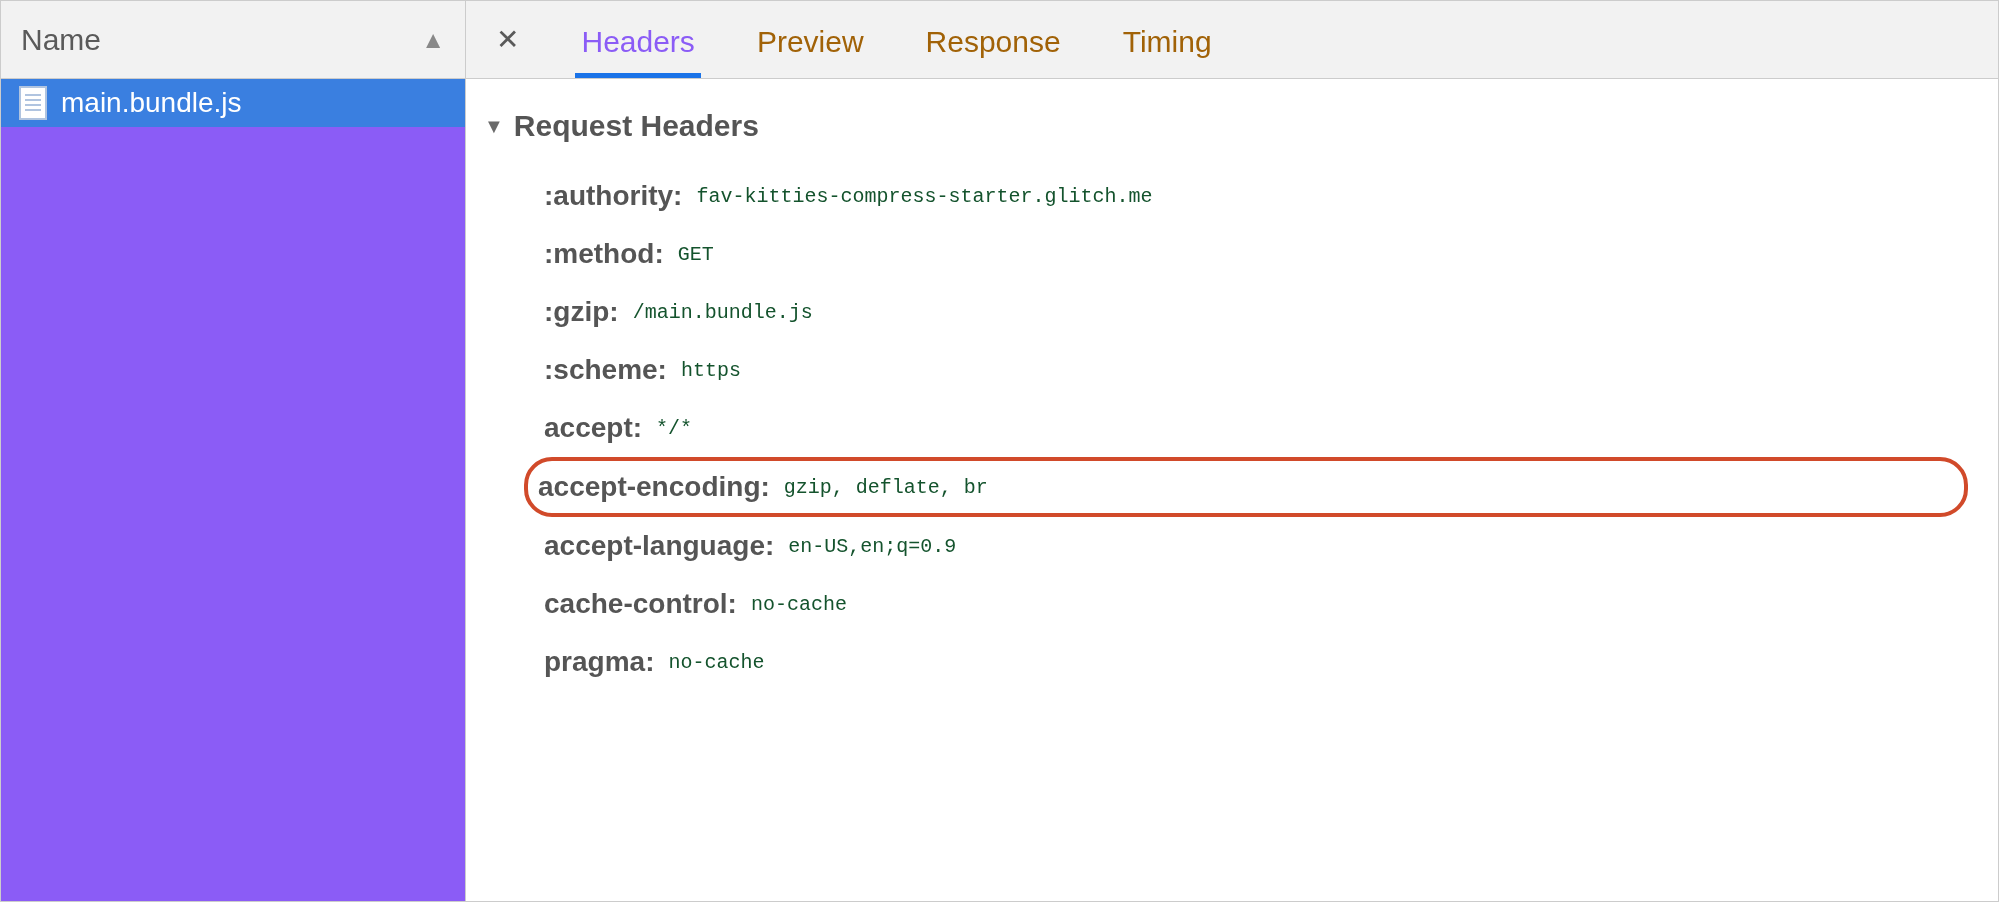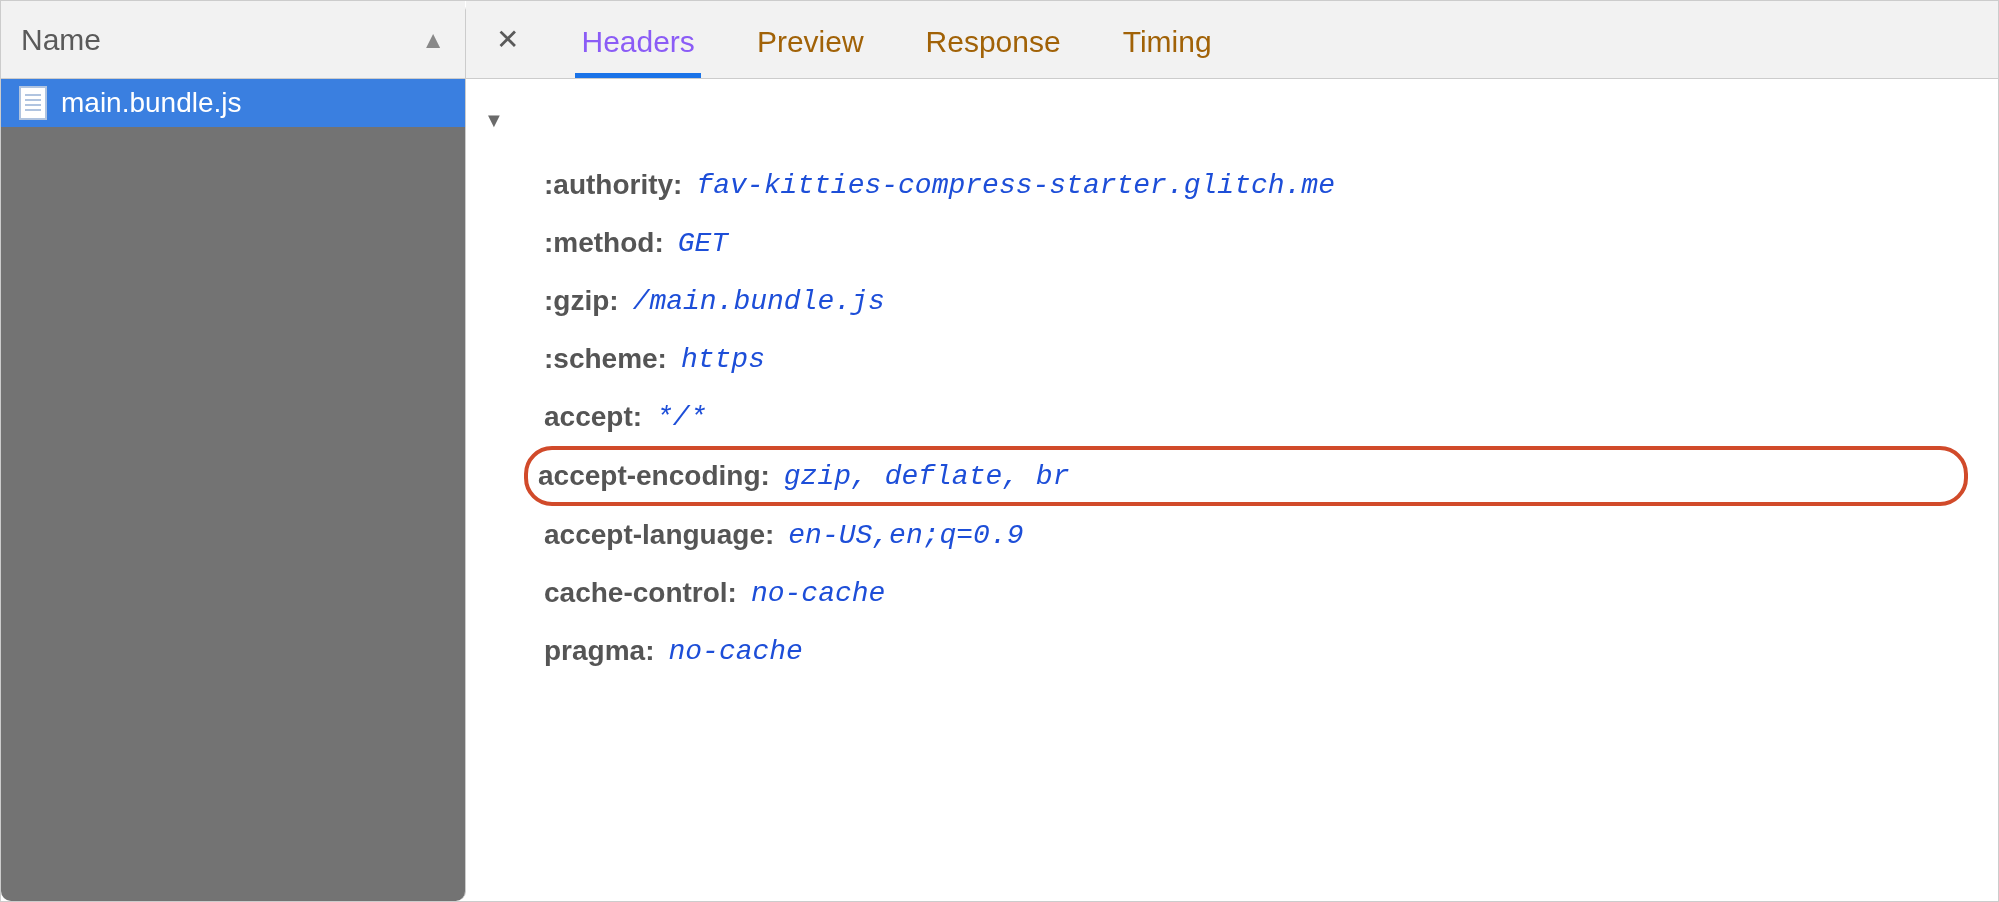--- a/index.html
+++ b/index.html
@@ -20,22 +20,21 @@
     display: flex;
     width: 100%;
     height: 100%;
     border: 1px solid #ccc;
   }
   .left-panel {
     width: 465px;
     border-right: 1px solid #ccc;
     display: flex;
     flex-direction: column;
-    background: #737373;
-    border-radius: 10px;
+    background: #8b5cf6;
   }
   .left-header {
     display: flex;
     align-items: center;
     justify-content: space-between;
     padding: 18px 20px;
     border-bottom: 1px solid #ccc;
     background: #f2f2f2;
     height: 78px;
   }
@@ -153,23 +152,22 @@
     border-radius: 28px;
     padding: 10px 10px;
     margin-left: -14px;
   }
   .header-name {
     font-weight: 700;
     color: #555;
   }
   .header-value {
     font-family: "SFMono-Regular", Menlo, Consolas, "Courier New", monospace;
-    color: #1d4ed8;
-    font-size: 28px;
-    font-style: italic;
+    color: #14532d;
+    font-size: 20px;
   }
 </style>
 </head>
 <body>
 
 <div class="container">
 
   <div class="left-panel">
     <div class="left-header">
       <span class="left-header-title">Name</span>
@@ -186,20 +184,21 @@
       <span class="close-btn">✕</span>
       <span class="tab active">Headers</span>
       <span class="tab">Preview</span>
       <span class="tab">Response</span>
       <span class="tab">Timing</span>
     </div>
 
     <div class="details-body">
       <div class="section-header">
         <span class="disclosure">▼</span>
+        <span class="section-title">Request Headers</span>
       </div>
 
       <div class="header-list">
         <div class="header-row">
           <span class="header-name">:authority:</span>
           <span class="header-value">fav-kitties-compress-starter.glitch.me</span>
         </div>
         <div class="header-row">
           <span class="header-name">:method:</span>
           <span class="header-value">GET</span>

